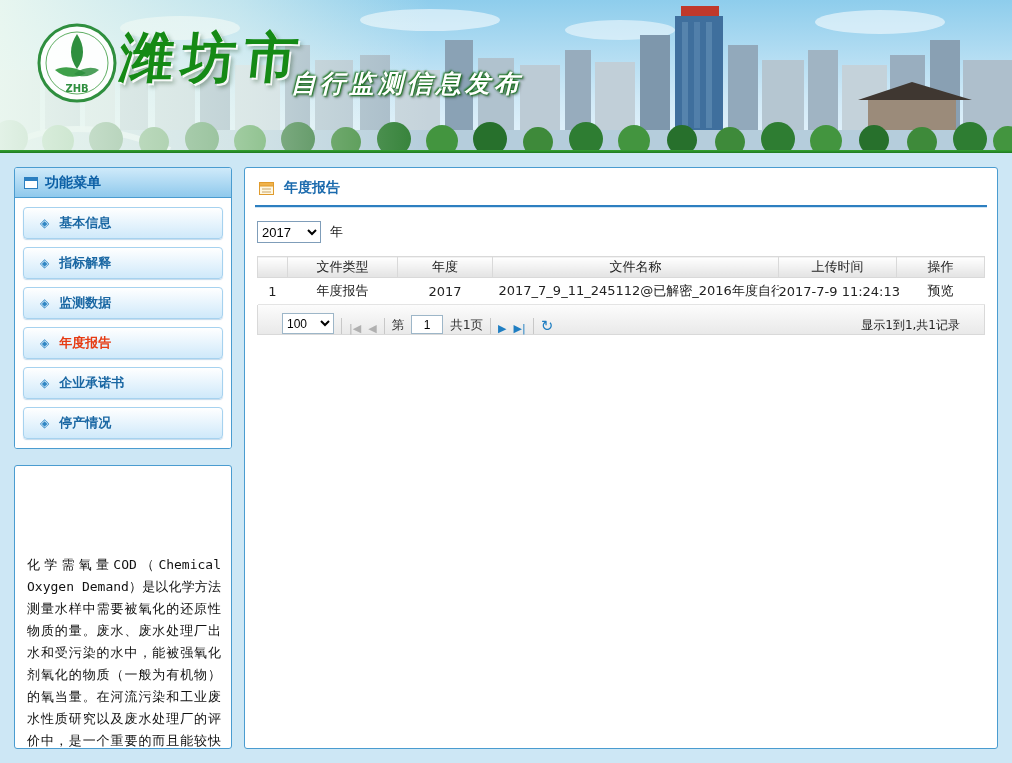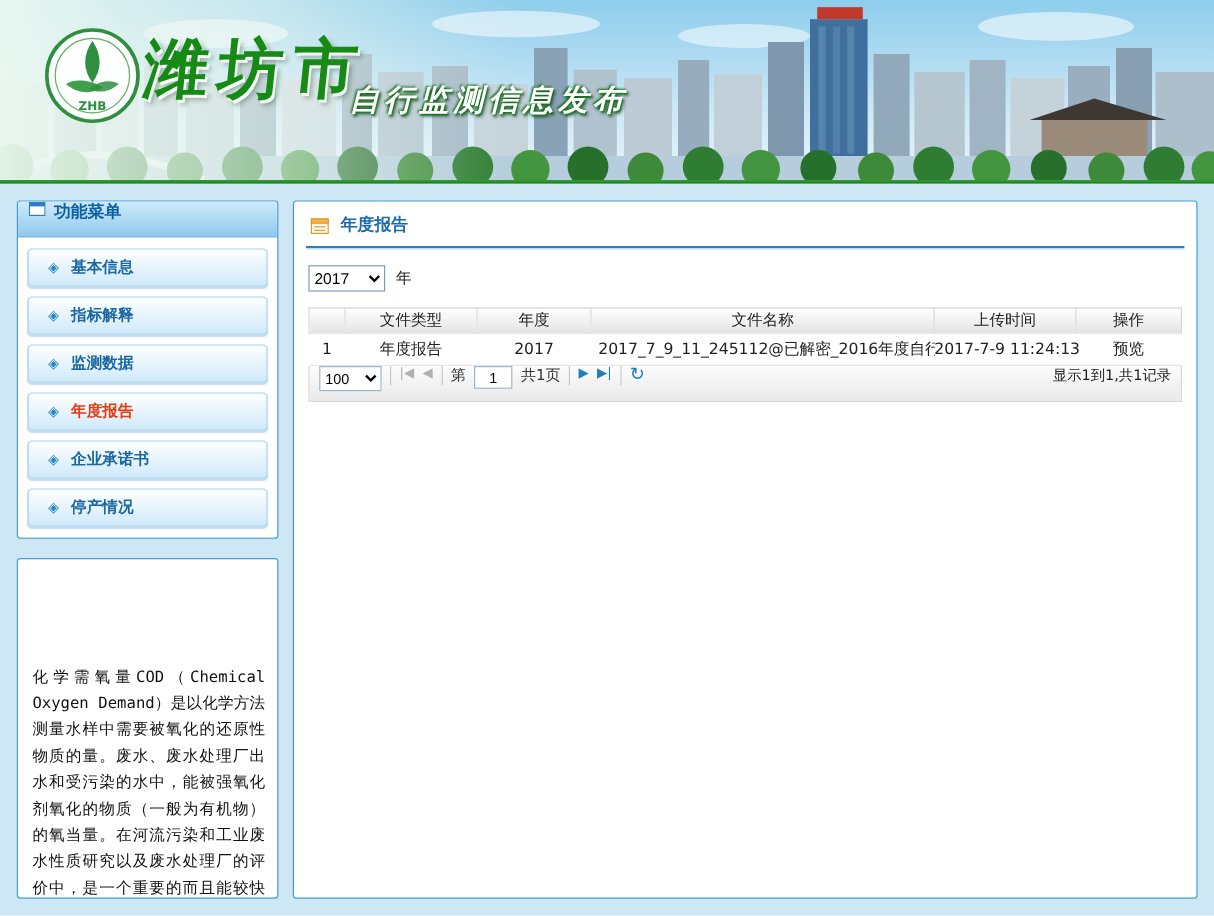--- a/index.html
+++ b/index.html
@@ -20,21 +20,21 @@
   .title-sub2 { position: absolute; left: 291px; top: 67px; font-size: 25px; font-weight: bold;
     color: #ffffff; letter-spacing: 4px;
     text-shadow: 1px 1px 2px #0c6b10, -1px -1px 2px #0c6b10, 2px 2px 3px rgba(0,0,0,0.35); font-style: italic; }
   .green-line { height: 3px; background: linear-gradient(#34a132, #1d7a1f); }
 
   
   .content { display: flex; gap: 12px; padding: 14px; height: 610px; align-items: stretch; }
   .sidebar { width: 218px; display: flex; flex-direction: column; gap: 16px; min-height: 0; }
 
   .panel { border: 1px solid #4a9cd0; background: #ffffff; border-radius: 3px; overflow: hidden; }
-  .panel-header { height: 30px; display: flex; gap: 7px; padding: 0 9px;
+  .panel-header { height: 30px; display: flex; align-items: center; gap: 7px; padding: 0 9px;
     background: linear-gradient(#cfeafa, #8fc9ec); border-bottom: 1px solid #4a9cd0;
     color: #0b5fa5; font-weight: bold; font-size: 14px; }
 
   .menu-body { padding: 9px 8px; display: flex; flex-direction: column; gap: 8px; background: #ffffff; }
   .menu-item { height: 32px; display: flex; align-items: center; gap: 10px; padding-left: 16px;
     border: 1px solid #a6d2ef; border-radius: 4px;
     background: linear-gradient(#ffffff, #cfe9fa);
     color: #1a67a3; font-size: 13px; font-weight: bold; cursor: pointer;
     box-shadow: 0 1px 1px rgba(120,170,210,0.45); }
   .menu-item .diamond { color: #2f86c4; font-size: 12px; }
@@ -57,21 +57,21 @@
   .year-suffix { font-size: 13px; color: #222; }
 
   table.report { width: 100%; border-collapse: collapse; font-size: 13px; color: #222; table-layout: fixed; }
   .report th { background: linear-gradient(#ffffff, #e3e3e3); border: 1px solid #d9d9d9;
     height: 21px; font-weight: normal; text-align: center; overflow: hidden; white-space: nowrap; }
   .report td { height: 27px; background: #ffffff; border-bottom: 1px solid #e4e4e4;
     text-align: center; overflow: visible; white-space: nowrap; }
   .report td.name { text-align: left; padding-left: 6px; overflow: hidden; }
   .report td.op { cursor: pointer; }
 
-  .pager { display: flex; align-items: flex-start; gap: 7px; padding: 0 8px; height: 30px;
+  .pager { display: flex; align-items: flex-end; gap: 7px; padding: 0 24px; height: 30px;
     border: 1px solid #d9d9d9; border-top: none;
     background: linear-gradient(#fcfcfc, #e9e9e9); font-size: 12.5px; color: #333; }
   .pager .sep { width: 1px; height: 16px; background: #c8c8c8; }
   .size-select { width: 52px; height: 21px; font-size: 12px; border: 1px solid #9db6c8; background: #fff; }
   .pbtn { font-size: 11px; cursor: pointer; line-height: 1; }
   .pbtn.disabled { color: #b0b0b0; }
   .pbtn.enabled { color: #1f7ec2; }
   .page-input { width: 32px; height: 19px; border: 1px solid #9db6c8; text-align: center; font-size: 12px; }
   .refresh { color: #1f7ec2; font-size: 15px; cursor: pointer; line-height: 1; }
   .pager .spacer { flex: 1; }

